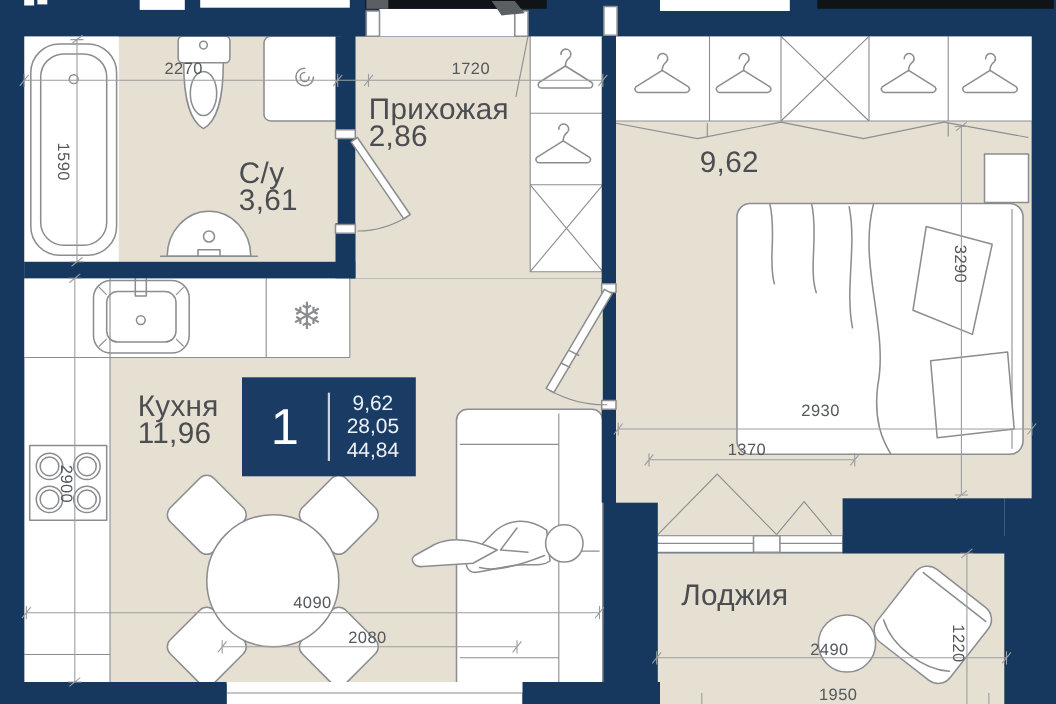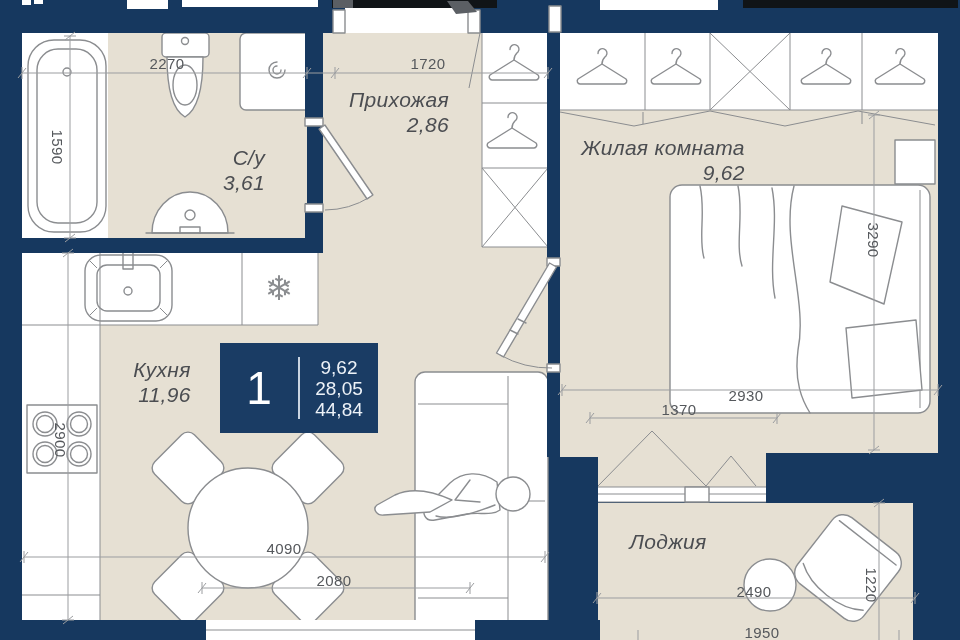--- a/index.html
+++ b/index.html
@@ -11,22 +11,22 @@
   .wz{fill:#ffffff;}
   .fx{fill:none;stroke:var(--fixture-stroke,#8b8d90);stroke-width:1.4;stroke-linejoin:round;stroke-linecap:round;}
   .fxw{fill:#ffffff;stroke:var(--fixture-stroke,#8b8d90);stroke-width:1.4;stroke-linejoin:round;stroke-linecap:round;}
   .fxl{fill:none;stroke:var(--fixture-stroke,#8b8d90);stroke-width:1;}
   .dl{fill:none;stroke:var(--dim-line,#9b9da0);stroke-width:1;}
   .dark{fill:#101417;}
   .gray{fill:#5b5f64;}
   .dim{position:absolute;transform:translate(-50%,-50%);font-size:15px;letter-spacing:.4px;
        color:var(--dim-text,#55585c);white-space:nowrap;}
   .dim.v{transform:translate(-50%,-50%) rotate(90deg);}
-  .room-label{position:absolute;transform:translateX(-50%);text-align:right;
-       color:var(--label-text,#4b4d51);font-size:21px;line-height:25px;letter-spacing:.3px;white-space:nowrap;font-style:italic;}
+  .room-label{position:absolute;transform:translateX(-50%);text-align:left;
+       color:var(--label-text,#4b4d51);font-size:27px;line-height:25px;letter-spacing:.3px;white-space:nowrap;}
   .badge{position:absolute;left:220px;top:343px;width:158px;height:90px;
        background:var(--badge-bg,#1a3c64);display:flex;align-items:center;}
   .badge-num{width:78px;text-align:center;font-size:46px;font-weight:normal;color:#ffffff;}
   .badge-sep{width:2px;height:62px;background:#c9d4e1;}
   .badge-areas{flex:1;text-align:center;font-size:19px;line-height:21px;color:var(--badge-text,#edf2f8);}
   .badge-areas div{white-space:nowrap;}
   .snow{position:absolute;left:279px;top:288px;transform:translate(-50%,-50%);
        font-size:34px;color:#8b8d90;}
 </style>
 </head>
@@ -258,21 +258,20 @@
 
   <div class="room-label" style="left:244px;top:145px">
     <div>С/у</div>
     <div>3,61</div>
   </div>
   <div class="room-label" style="left:399px;top:87px">
     <div>Прихожая</div>
     <div>2,86</div>
   </div>
   <div class="room-label" style="left:663px;top:135px">
-    <div>Жилая комната</div>
     <div>9,62</div>
   </div>
   <div class="room-label" style="left:162px;top:357px">
     <div>Кухня</div>
     <div>11,96</div>
   </div>
   <div class="room-label" style="left:668px;top:529px">
     <div>Лоджия</div>
   </div>
 
@@ -286,20 +285,20 @@
     </div>
   </div>
 
   <div class="snow">❄</div>
 
   <div class="dim" style="left:167px;top:63px">2270</div>
   <div class="dim" style="left:428px;top:63px">1720</div>
   <div class="dim v" style="left:57px;top:147px">1590</div>
   <div class="dim v" style="left:60px;top:440px">2900</div>
   <div class="dim v" style="left:873px;top:240px">3290</div>
-  <div class="dim" style="left:746px;top:395px">2930</div>
+  <div class="dim" style="left:746px;top:374px">2930</div>
   <div class="dim" style="left:679px;top:409px">1370</div>
   <div class="dim" style="left:284px;top:548px">4090</div>
   <div class="dim" style="left:334px;top:580px">2080</div>
   <div class="dim" style="left:754px;top:591px">2490</div>
   <div class="dim" style="left:762px;top:632px">1950</div>
   <div class="dim v" style="left:871px;top:585px">1220</div>
 </div>
 
 </body></html>

